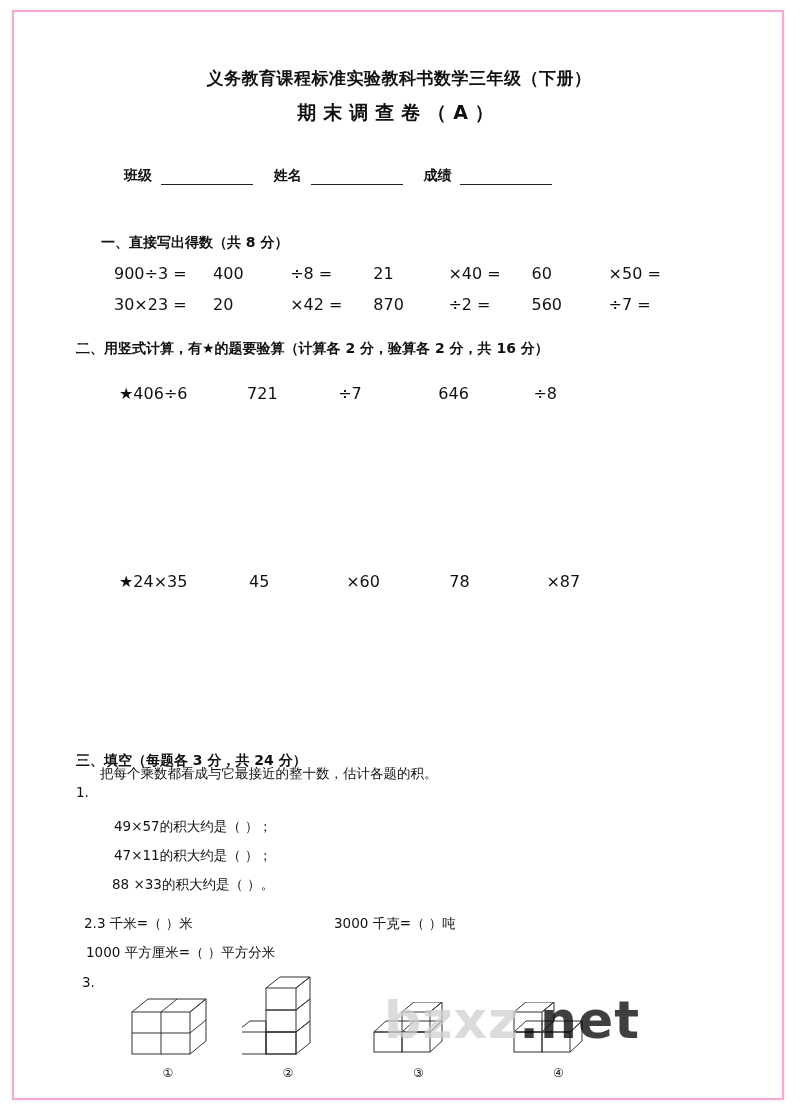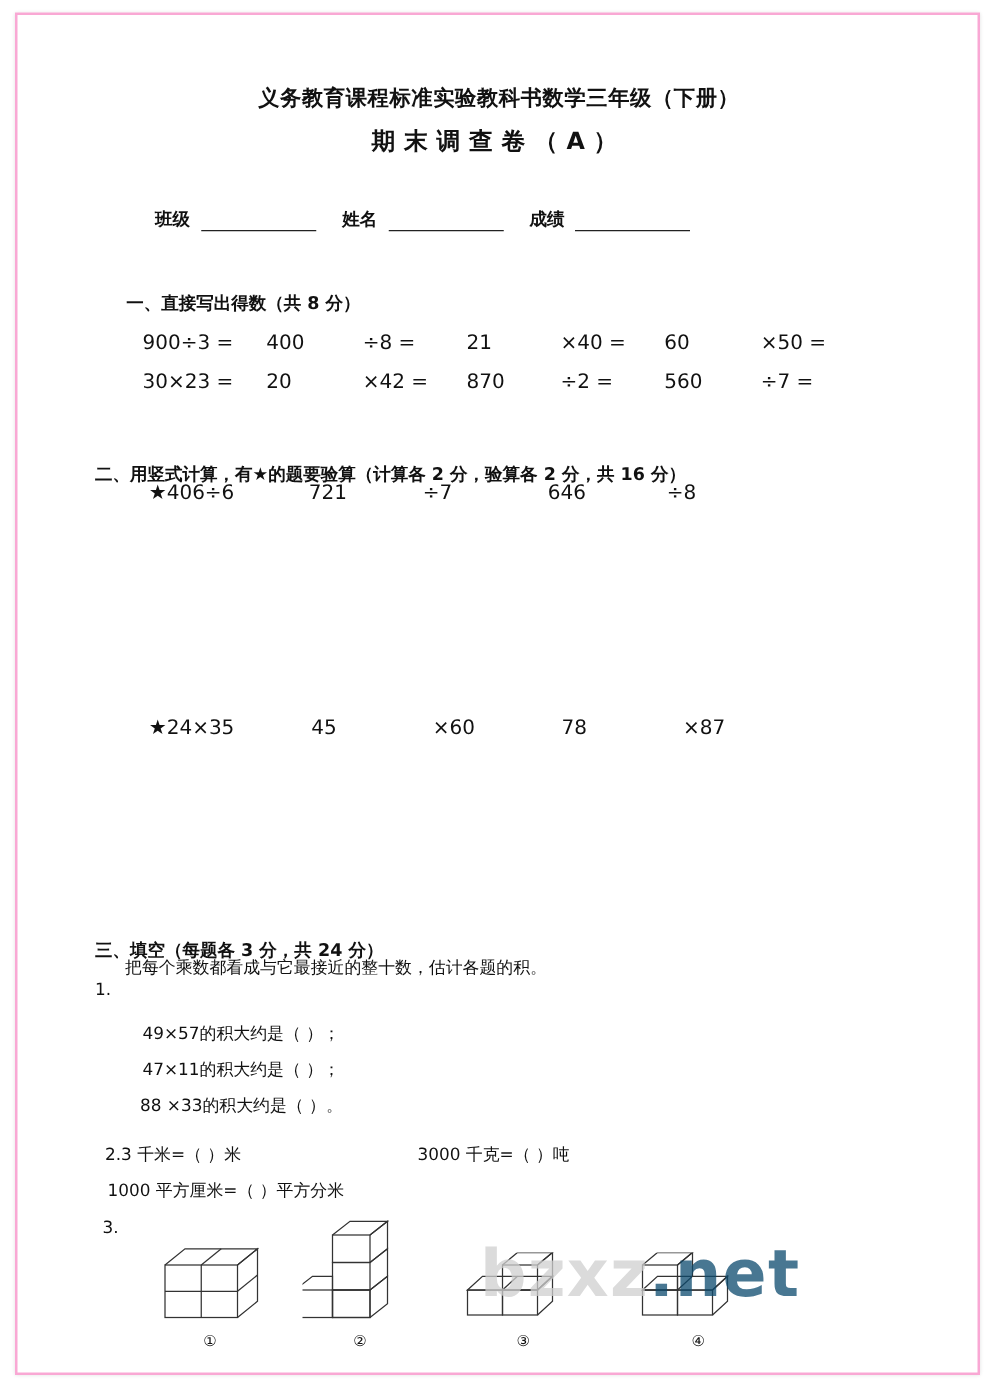--- a/index.html
+++ b/index.html
@@ -125,21 +125,21 @@
     left: 370px;
     top: 978px;
     font-size: 52px;
     font-weight: bold;
     color: #cfcfcf;
     opacity: 0.75;
     letter-spacing: 1px;
     font-family: "DejaVu Sans", "Liberation Sans", sans-serif;
     pointer-events: none;
   }
-  .watermark .dot { color: #0c4a6e; }
+  .watermark .dot { color: #000000; }
 </style>
 </head>
 <body>
 
 <div class="page">
   <div class="sheet">
     <div class="content">
 
       <div class="title-line1">义务教育课程标准实验教科书数学三年级（下册）</div>
       <div class="title-line2">期末调查卷（A）</div>
@@ -174,21 +174,21 @@
       <div class="row" style="left:100px; top:283px;">
         <span class="cell" style="width:94px">30×23 =</span>
         <span class="cell" style="width:72px">20</span>
         <span class="cell" style="width:78px">×42 =</span>
         <span class="cell" style="width:70px">870</span>
         <span class="cell" style="width:78px">÷2 =</span>
         <span class="cell" style="width:72px">560</span>
         <span class="cell">÷7 =</span>
       </div>
 
-      <div class="sec-head" style="left:62px; top:359px;">二、用竖式计算，有★的题要验算（计算各 2 分，验算各 2 分，共 16 分）</div>
+      <div class="sec-head" style="left:62px; top:328px;">二、用竖式计算，有★的题要验算（计算各 2 分，验算各 2 分，共 16 分）</div>
 
       <div class="row" style="left:105px; top:372px;">
         <span class="cell" style="width:123px">★406÷6</span>
         <span class="cell" style="width:86px">721</span>
         <span class="cell" style="width:95px">÷7</span>
         <span class="cell" style="width:90px">646</span>
         <span class="cell">÷8</span>
       </div>
 
       <div class="row" style="left:105px; top:560px;">

